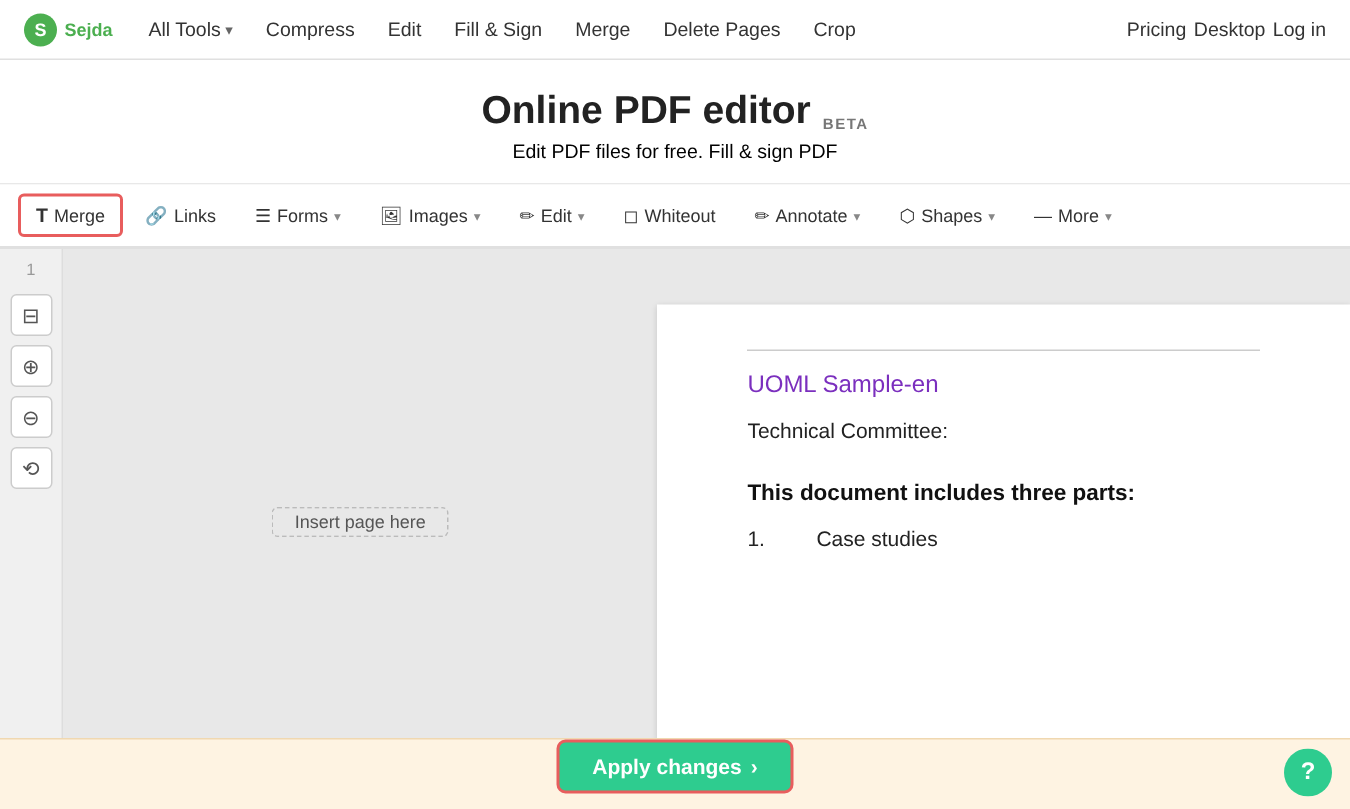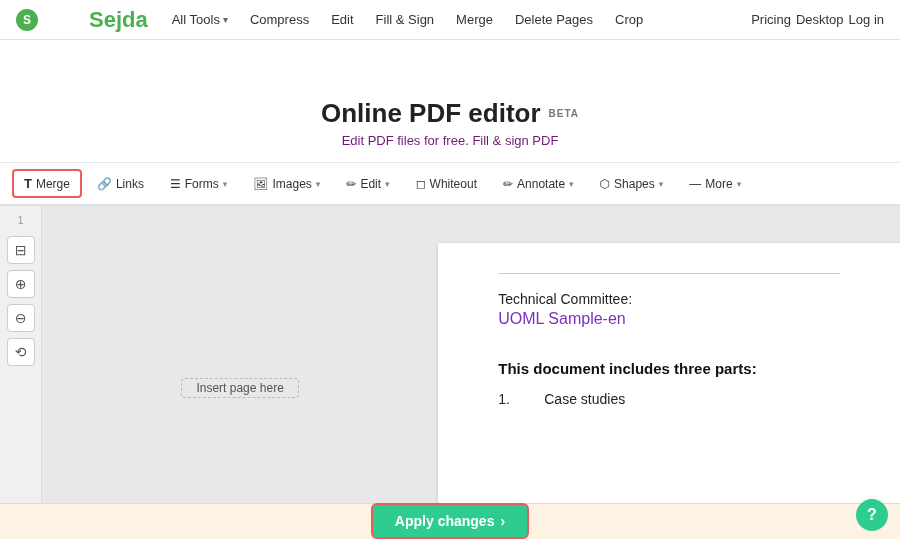--- a/index.html
+++ b/index.html
@@ -32,24 +32,23 @@
       background: #4caf50;
       border-radius: 50%;
       display: flex;
       align-items: center;
       justify-content: center;
       color: white;
       font-weight: bold;
       font-size: 12px;
     }
     #logo-text {
-      font-size: 22px;
+      font-size: 12px;
       font-weight: bold;
       color: #4caf50;
-      margin-left: 46px;
     }
     .nav-item {
       font-size: 13px;
       color: #333;
       padding: 4px 8px;
       cursor: pointer;
       display: flex;
       align-items: center;
       gap: 3px;
       white-space: nowrap;
@@ -71,34 +70,33 @@
       background: #fff;
       text-align: center;
       padding: 18px 0 14px;
       border-bottom: 1px solid #e8e8e8;
     }
     #hero-title {
       font-size: 26px;
       font-weight: bold;
       color: #222;
       display: inline-flex;
-      align-items: center;
+      align-items: flex-end;
       gap: 8px;
-      margin-top: 40px;
     }
     #beta-badge {
       font-size: 10px;
       font-weight: bold;
       color: #777;
       letter-spacing: 1px;
       vertical-align: super;
     }
     #hero-subtitle {
       font-size: 13px;
-      color: #701a75;
+      color: #000000;
       margin-top: 4px;
     }
 
     
     #toolbar {
       background: #fff;
       border-bottom: 2px solid #e0e0e0;
       padding: 6px 12px;
       display: flex;
       align-items: center;
@@ -230,24 +228,24 @@
       border-top: 1px solid #ccc;
       margin-bottom: 14px;
     }
 
     
     #bottom-bar {
       position: fixed;
       bottom: 0;
       left: 0;
       width: 900px;
-      height: 36px;
+      height: 47px;
       background: #fef3e2;
       display: flex;
-      align-items: flex-end;
+      align-items: flex-start;
       justify-content: center;
       border-top: 1px solid #f0d8b0;
     }
     #apply-btn {
       background: #2ecc8f;
       color: #fff;
       border: 2px solid #e85d5d;
       border-radius: 6px;
       padding: 8px 22px;
       font-size: 14px;
@@ -385,22 +383,22 @@
       <span>⟲</span>
     </div>
   </div>
 
   <div id="pdf-area">
     <div id="insert-page-bar">
       <button id="insert-page-btn">Insert page here</button>
     </div>
     <div id="pdf-page">
       <hr class="pdf-rule">
+      <div id="pdf-title">UOML Sample-en</div>
       <div id="pdf-committee-label">Technical Committee:</div>
-      <div id="pdf-title">UOML Sample-en</div>
       <div style="height:18px;"></div>
       <div id="pdf-section-title">This document includes three parts:</div>
       <div class="pdf-list-item">
         <span class="pdf-list-num">1.</span>
         <span>Case studies</span>
       </div>
     </div>
   </div>
 </div>
 

